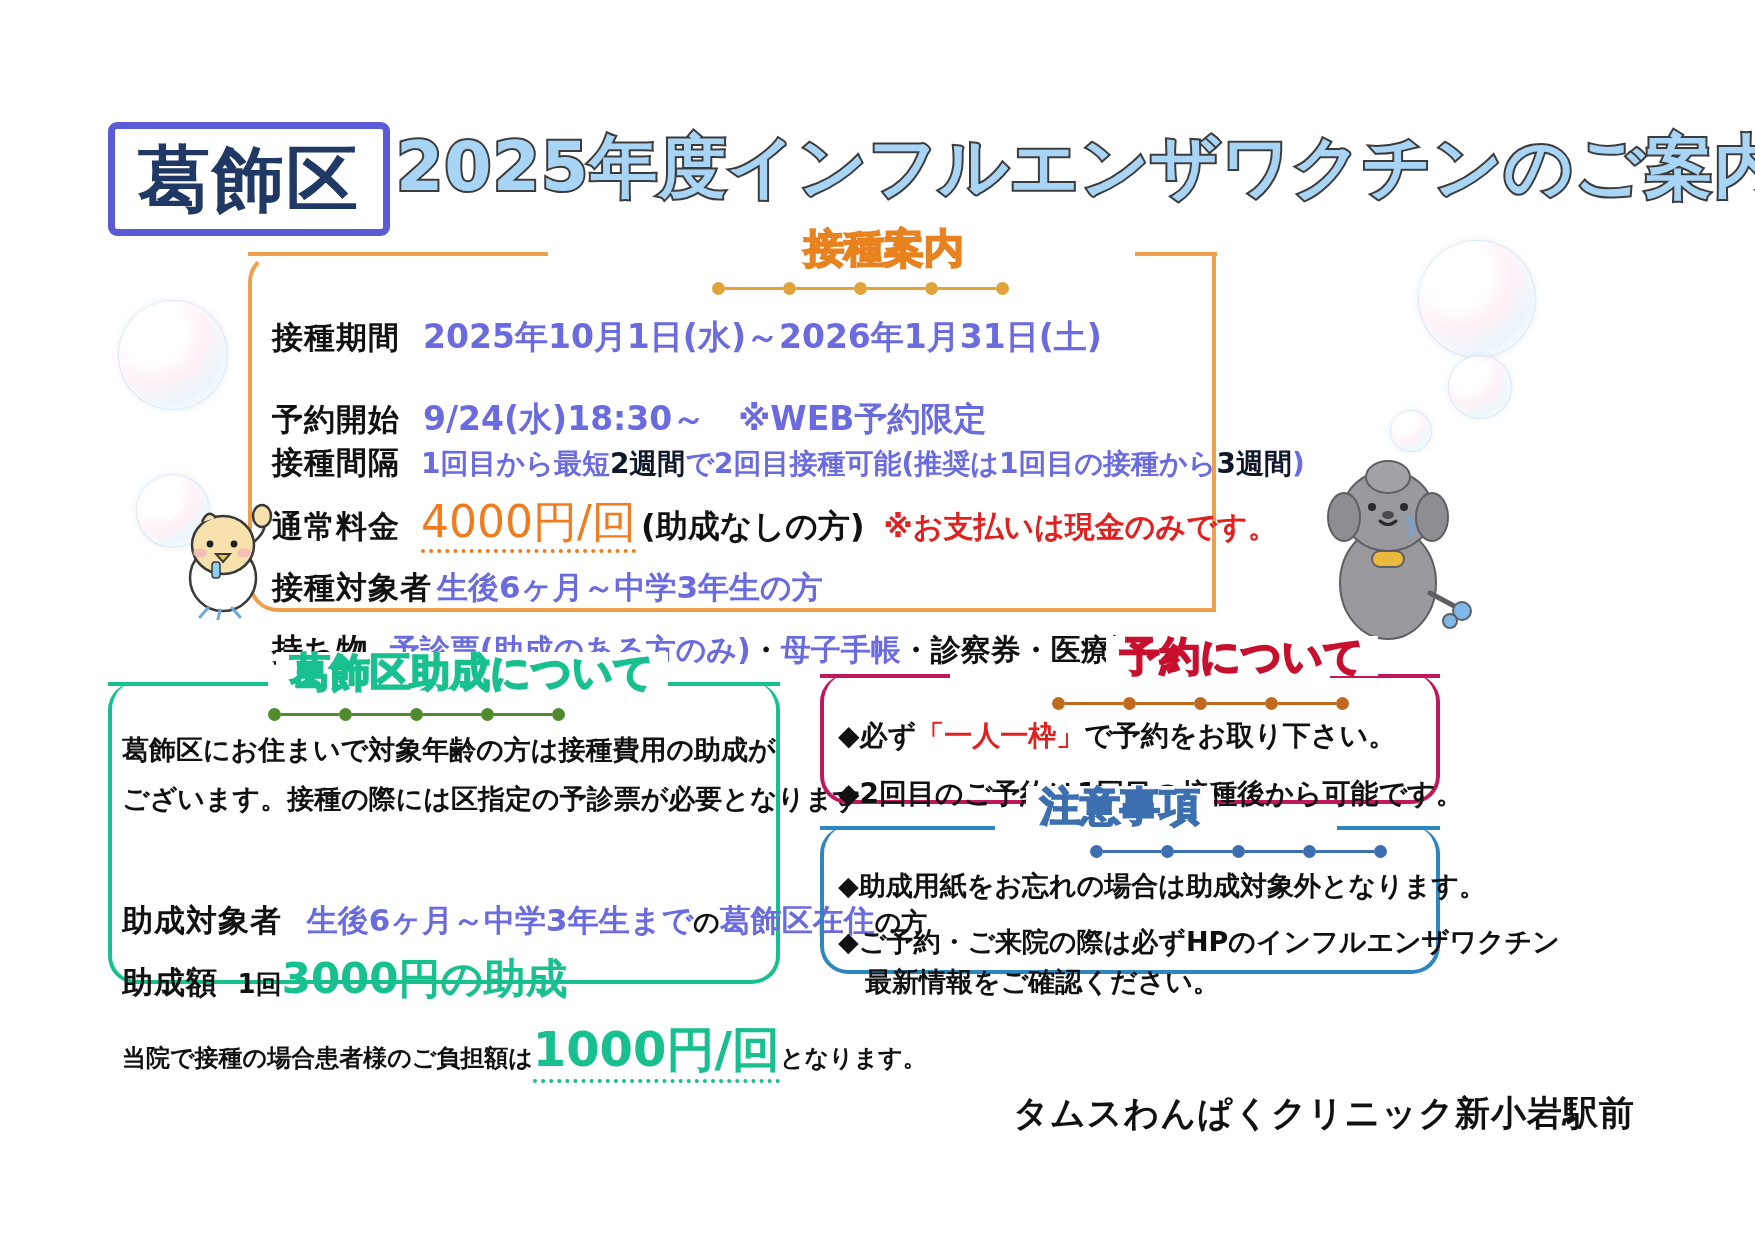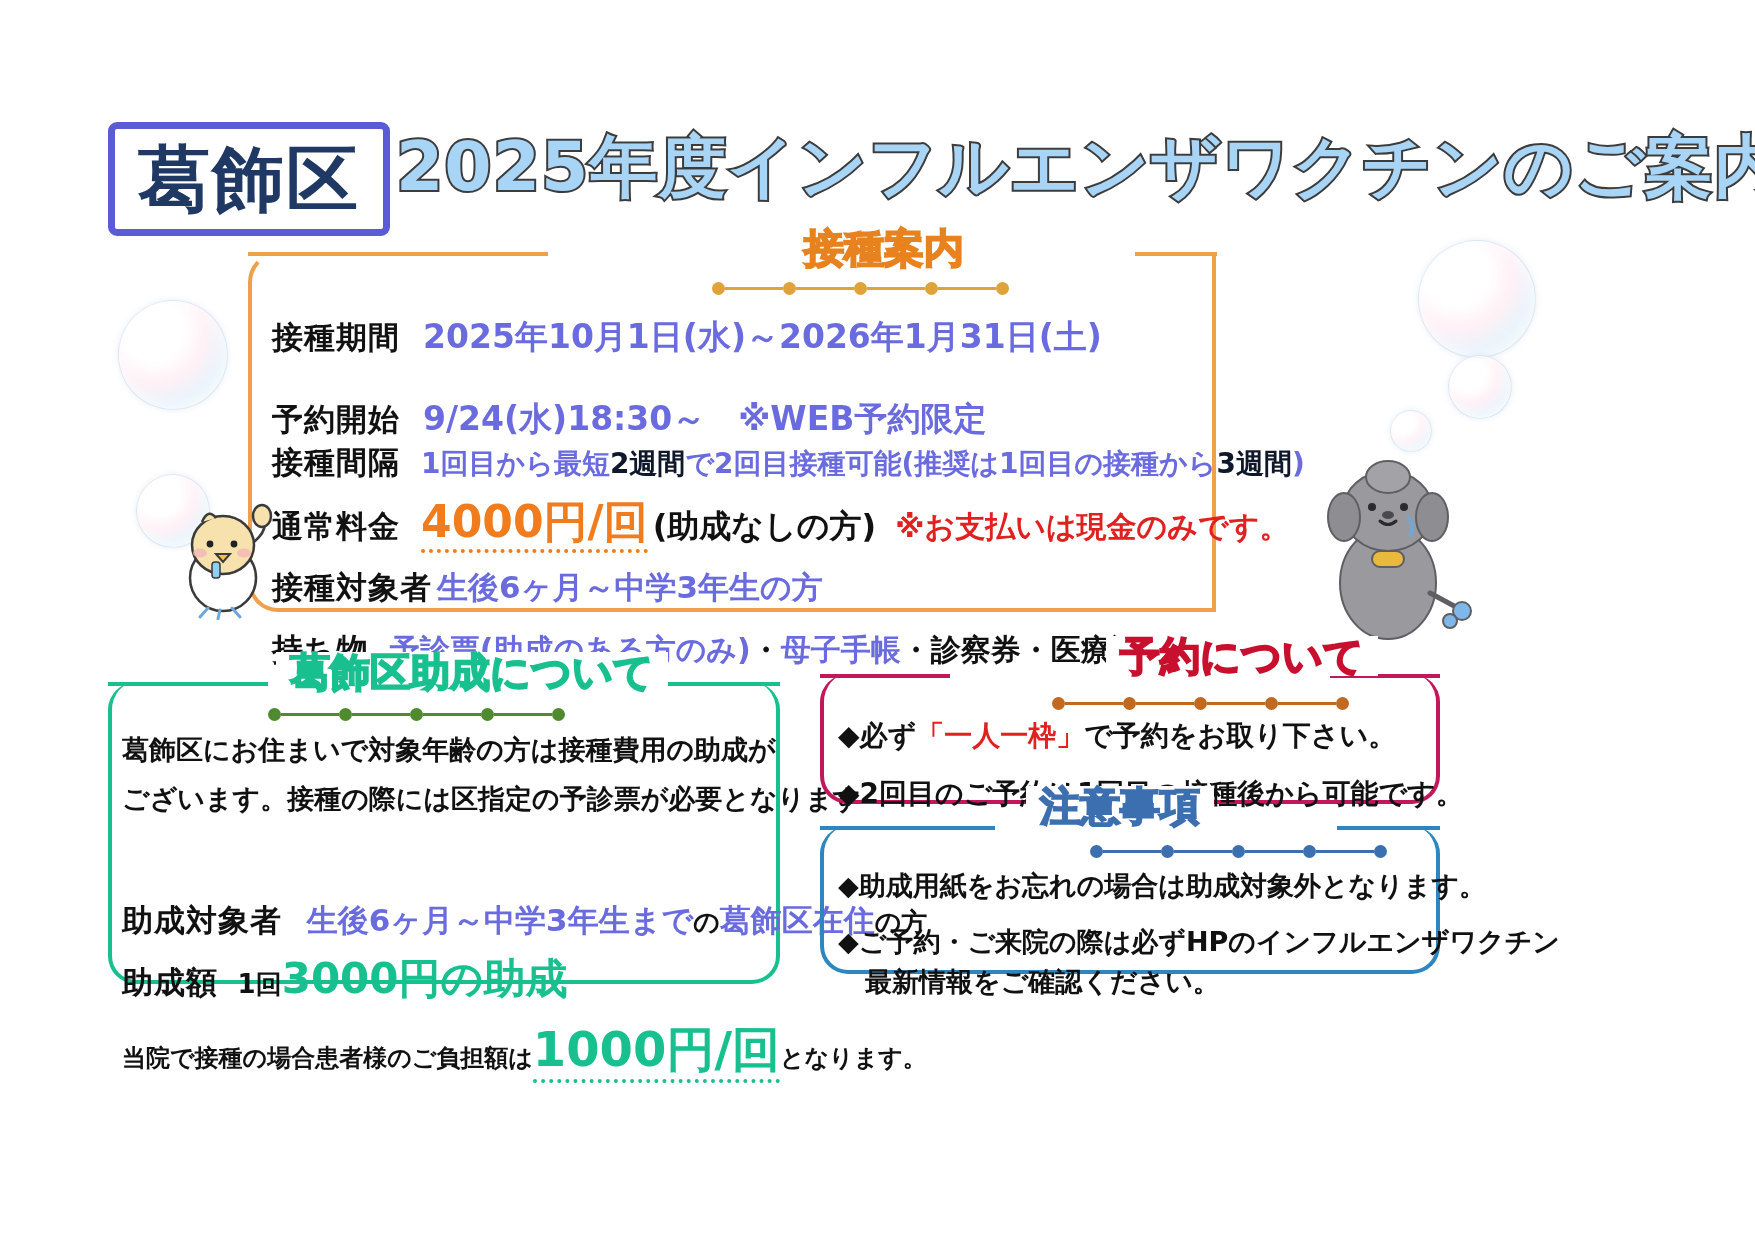--- a/index.html
+++ b/index.html
@@ -141,21 +141,21 @@
     letter-spacing: 1px;
   }
   .v-blue { color: #6b6be0; font-weight: bold; }
   .v-org  { color: #0f172a; font-weight: bold; }
   .v-red  { color: #e12020; font-weight: bold; }
   .v-blk  { color: #111111; font-weight: bold; }
 
   .price-big {
     font-size: 44px;
     color: #f07c1e;
-    font-weight: bold;
+    font-weight: normal;
     border-bottom: 4px dotted #f07c1e;
     padding-bottom: 2px;
   }
 
   
   #panel-sub {
     left: 108px; top: 682px; width: 672px; height: 302px;
     border: 4px solid #18c08f;
     border-radius: 28px;
     border-top: none;
@@ -354,20 +354,21 @@
       <u style="background:#3b6fb0"></u>
     <i style="background:#3b6fb0"></i>
       <u style="background:#3b6fb0"></u>
     <i style="background:#3b6fb0"></i>
   </div>
 
   <div class="body-line" style="left:838px; top:872px; font-size:27px;">◆助成用紙をお忘れの場合は助成対象外となります。</div>
   <div class="body-line" style="left:838px; top:928px; font-size:27px;">◆ご予約・ご来院の際は必ずHPのインフルエンザワクチン</div>
   <div class="body-line" style="left:838px; top:968px; font-size:27px;">　最新情報をご確認ください。</div>
 
+  <div class="clinic-name">タムスわんぱくクリニック新小岩駅前</div>
 
   <svg class="mascot" style="left:168px; top:500px;" width="110" height="120" viewBox="0 0 110 120">
     <ellipse cx="55" cy="78" rx="33" ry="33" fill="#ffffff" stroke="#3a3a3a" stroke-width="2.5"></ellipse>
     <ellipse cx="55" cy="45" rx="31" ry="29" fill="#f7e2ae" stroke="#3a3a3a" stroke-width="2.5"></ellipse>
     <path d="M34 22 q6 -14 14 -4" fill="#f7e2ae" stroke="#3a3a3a" stroke-width="2.5"></path>
     <circle cx="42" cy="44" r="3.4" fill="#222"></circle>
     <circle cx="66" cy="44" r="3.4" fill="#222"></circle>
     <ellipse cx="32" cy="53" rx="7" ry="4.5" fill="#f3b7b7" opacity="0.8"></ellipse>
     <ellipse cx="76" cy="53" rx="7" ry="4.5" fill="#f3b7b7" opacity="0.8"></ellipse>
     <path d="M48 54 l7 8 l7 -8 z" fill="#f2c63c" stroke="#3a3a3a" stroke-width="2"></path>

